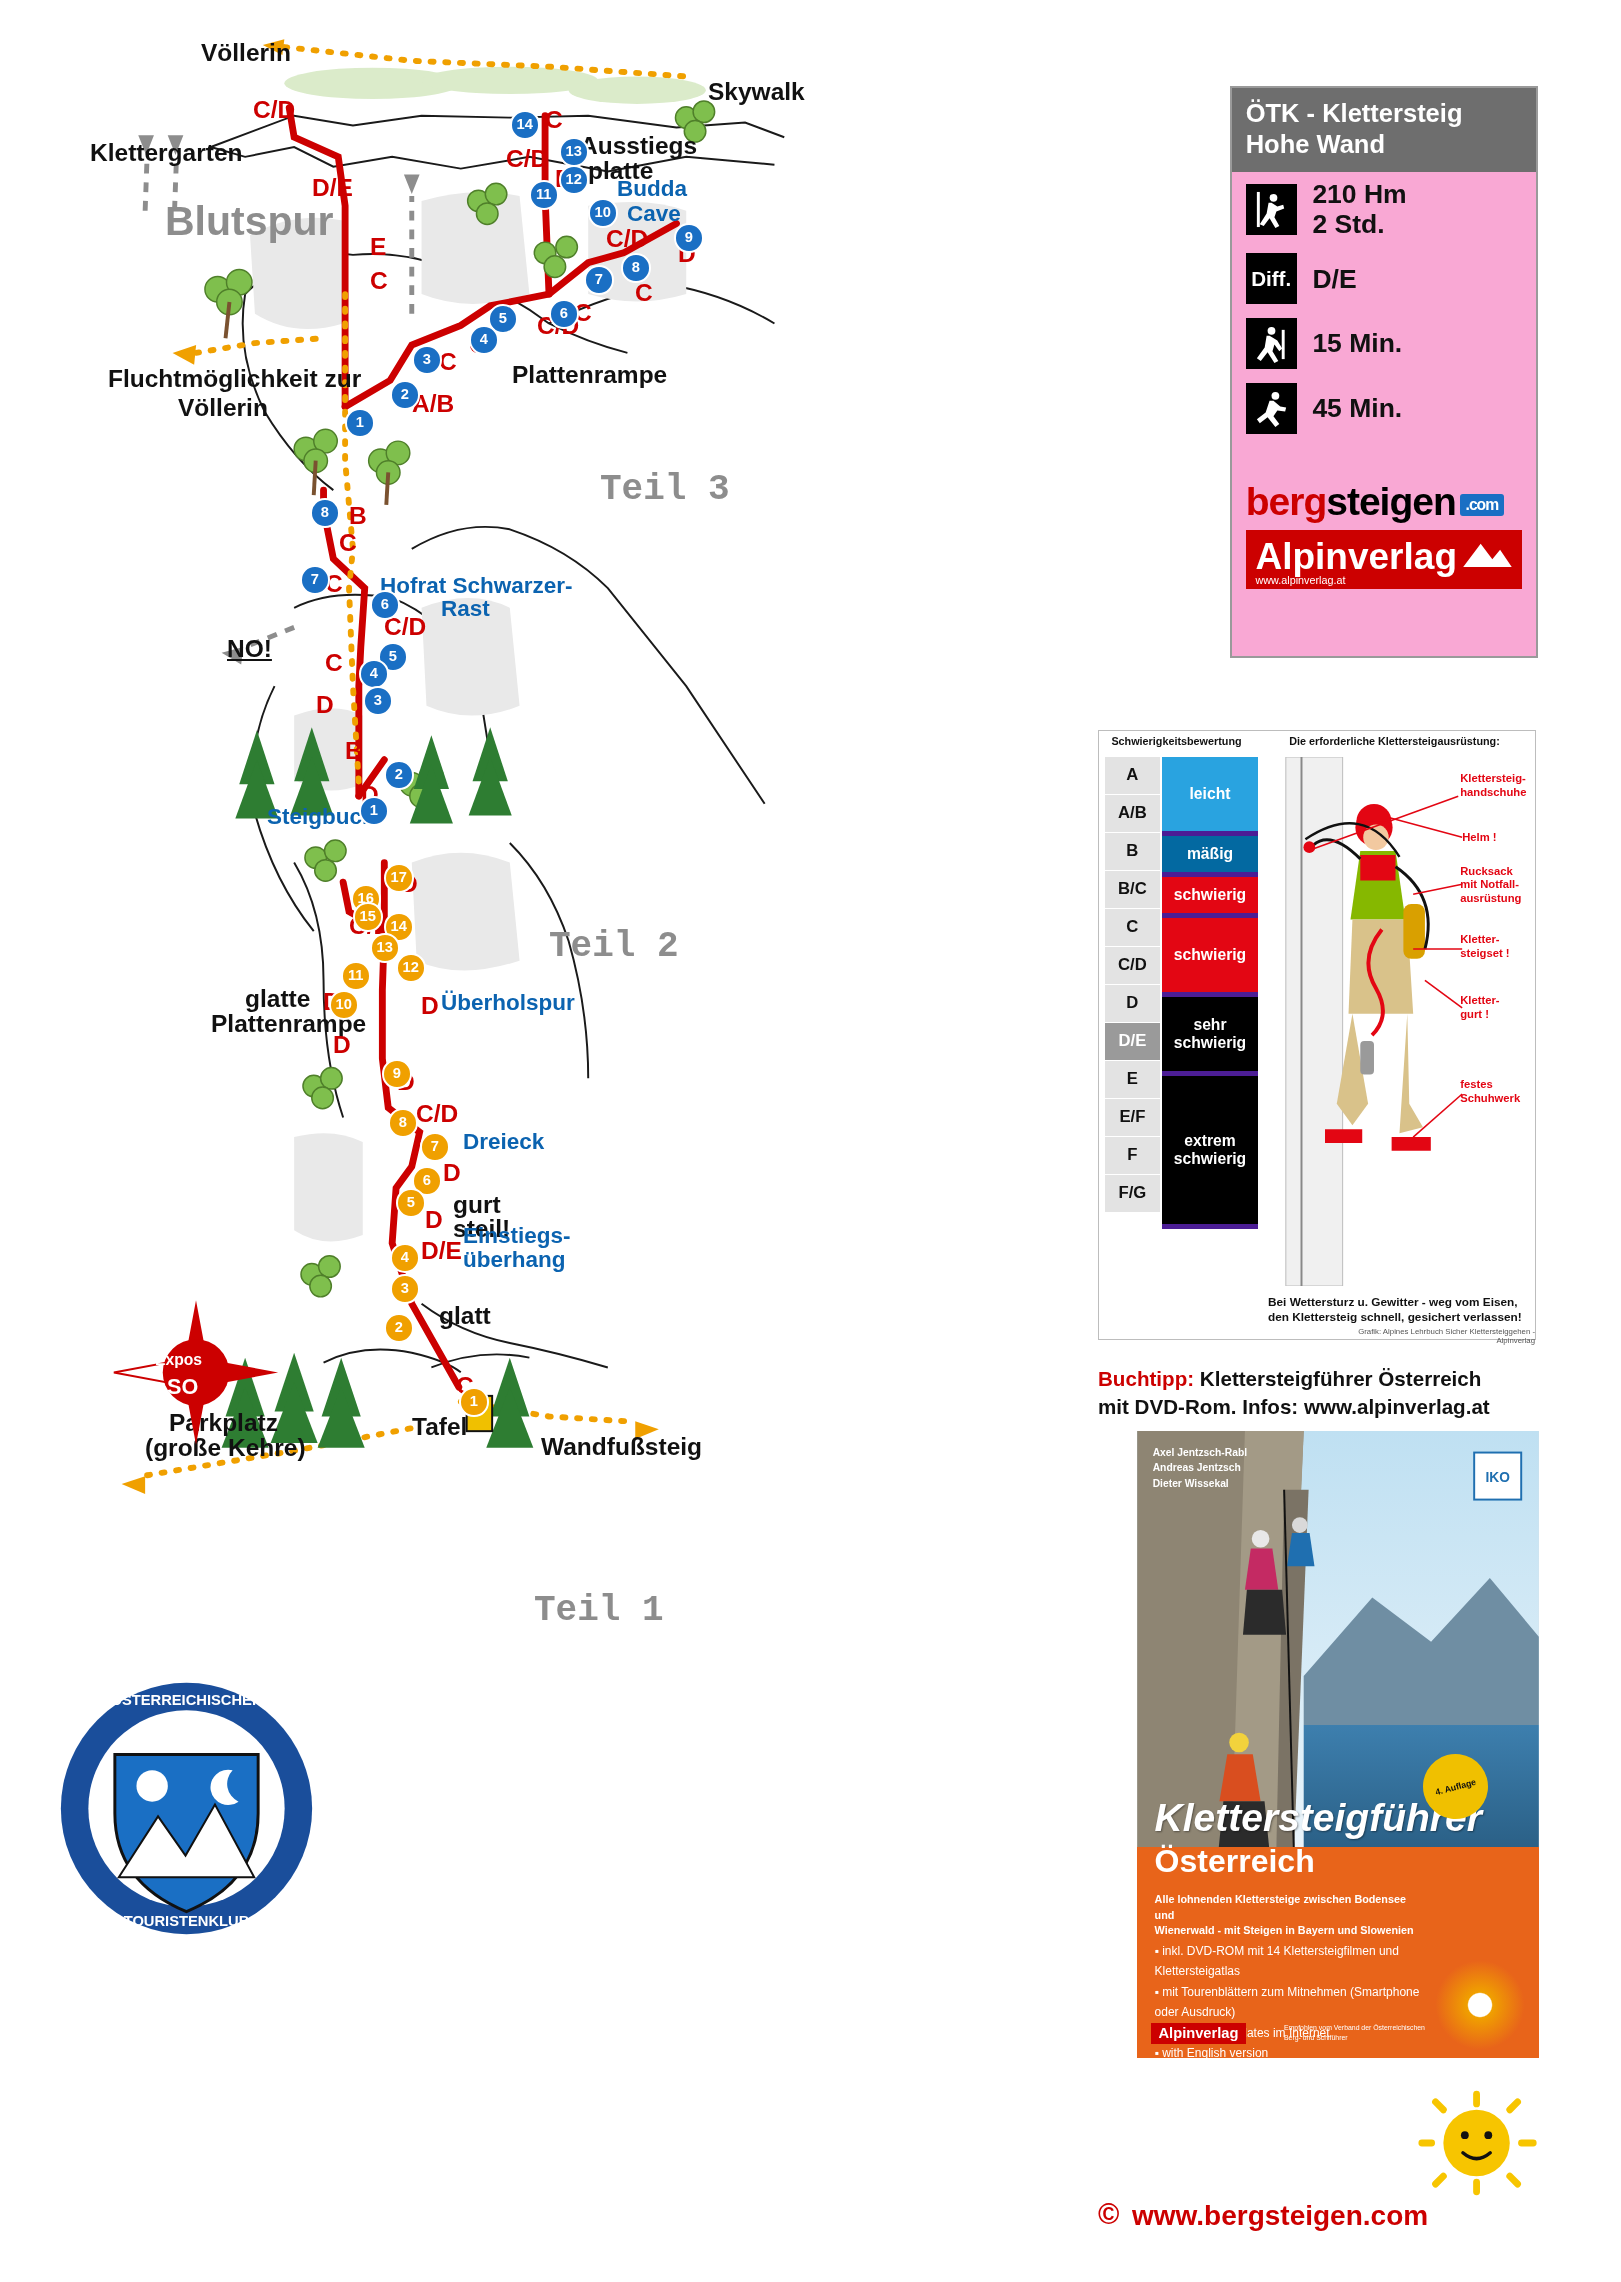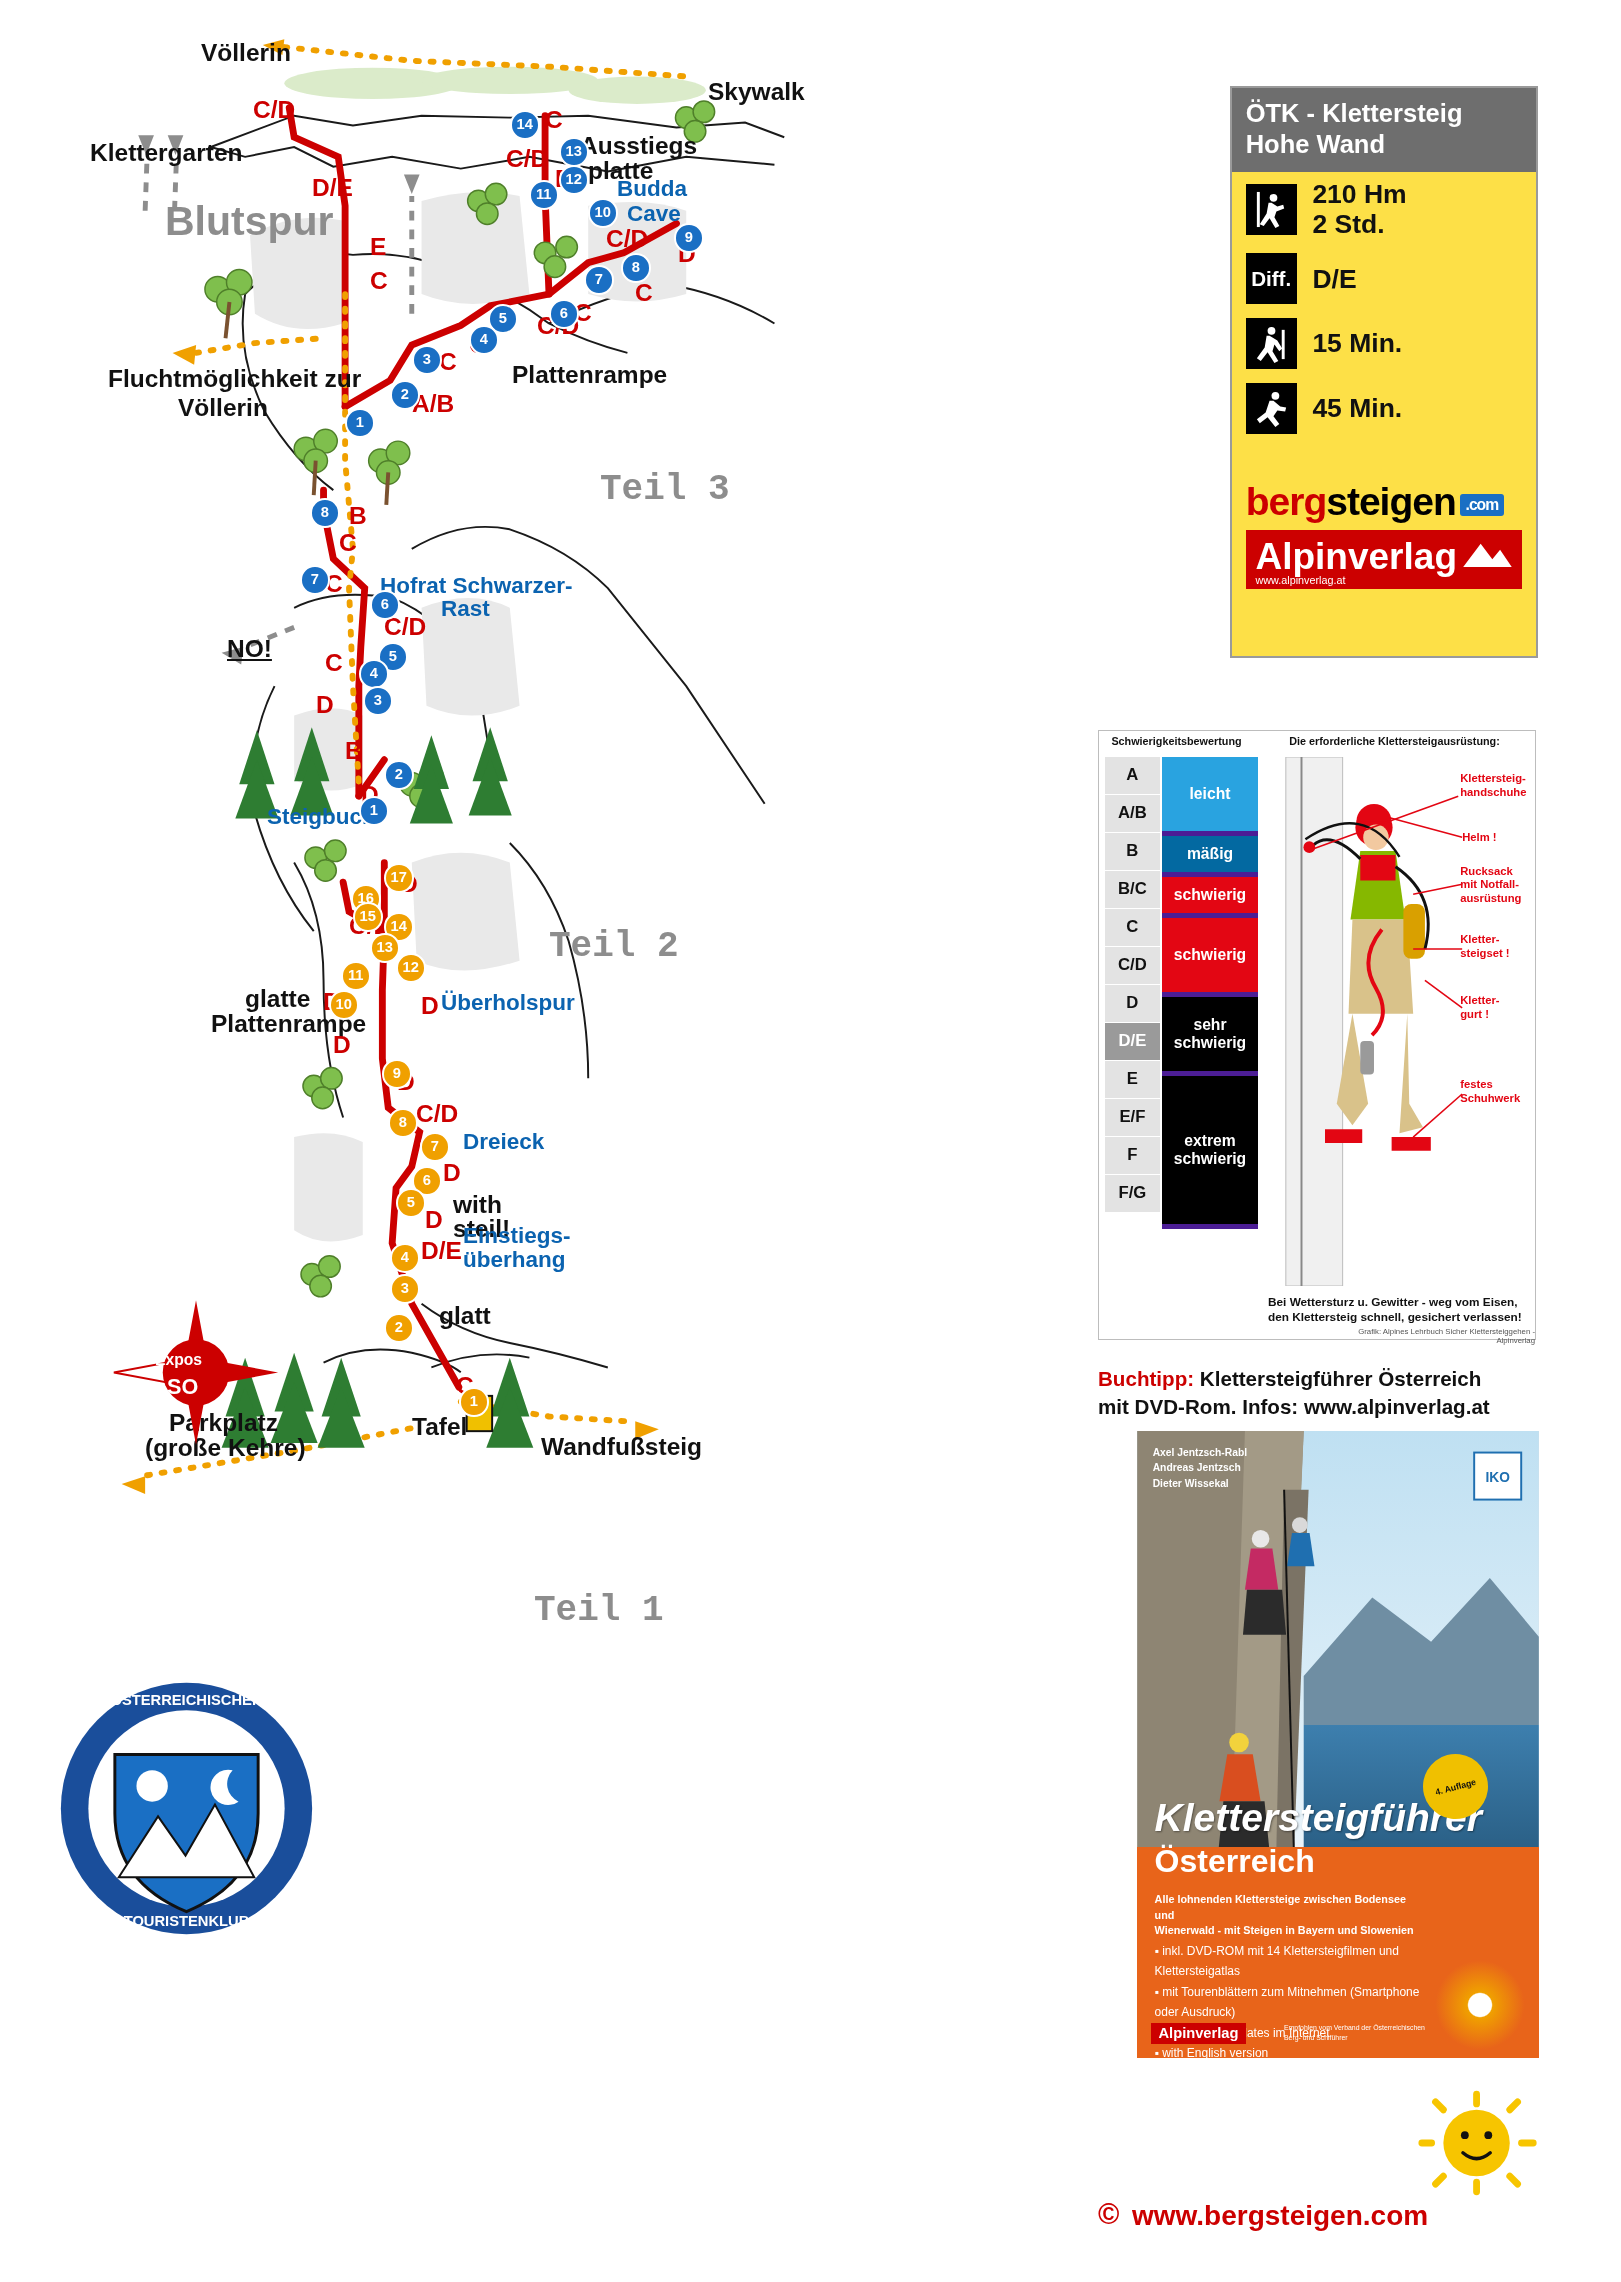--- a/index.html
+++ b/index.html
@@ -19,21 +19,21 @@
 
   
   .num{position:absolute;width:25.5px;height:25.5px;border-radius:50%;
        color:#fff;font-size:14.7px;font-weight:bold;text-align:center;
        line-height:25.5px;border:2px solid #fff;}
   .num.b{background:#1a6fc4;}
   .num.o{background:#f0a000;}
 
   
   .infobox{position:absolute;left:1230px;top:86px;width:304px;height:568px;
-    background:#fde047;border:2px solid #9a9a9a;}
+    background:#f9a8d4;border:2px solid #9a9a9a;}
   .infohead{background:#6e6e6e;color:#fff;font-size:25.5px;font-weight:bold;
     padding:9.8px 13.7px 11.8px 13.7px;line-height:1.22;}
   .inforow{display:flex;align-items:center;padding:6.9px 0 6.9px 13.7px;}
   .icoBox{width:51px;height:51px;background:#000;color:#fff;flex:0 0 51px;
     display:flex;align-items:center;justify-content:center;}
   .icoBox.diff{font-size:20.6px;font-weight:bold;background:#000;}
   .inforow .txt{margin-left:15.7px;font-size:26.5px;font-weight:bold;color:#111;line-height:1.15;}
   .bergsteigen{font-size:39px;font-weight:bold;color:#000;letter-spacing:-1px;}
   .bergsteigen .red{color:#cc0000;}
   .dotcom{display:inline-block;background:#1a6fc4;color:#fff;font-size:15.7px;
@@ -234,21 +234,21 @@
       <div class="lbl blacklbl" style="left: 108px; top: 365px;">Fluchtmöglichkeit zur</div>
       <div class="lbl blacklbl" style="left: 178px; top: 394px;">Völlerin</div>
       <div class="lbl bluelbl" style="left: 380px; top: 573px;">Hofrat Schwarzer-</div>
       <div class="lbl bluelbl" style="left: 441px; top: 596px;">Rast</div>
       <div class="lbl blacklbl" style="left: 227px; top: 635px; text-decoration: underline;">NO!</div>
       <div class="lbl bluelbl" style="left: 267px; top: 804px;">Steigbuch</div>
       <div class="lbl bluelbl" style="left: 441px; top: 990px;">Überholspur</div>
       <div class="lbl blacklbl" style="left: 245px; top: 985px;">glatte</div>
       <div class="lbl blacklbl" style="left: 211px; top: 1010px;">Plattenrampe</div>
       <div class="lbl bluelbl" style="left: 463px; top: 1129px;">Dreieck</div>
-      <div class="lbl blacklbl" style="left: 453px; top: 1191px;">with</div>
+      <div class="lbl blacklbl" style="left: 453px; top: 1191px;">gurt</div>
       <div class="lbl blacklbl" style="left: 453px; top: 1215px;">steil!</div>
       <div class="lbl bluelbl" style="left: 463px; top: 1223px;">Einstiegs-</div>
       <div class="lbl bluelbl" style="left: 463px; top: 1247px;">überhang</div>
       <div class="lbl blacklbl" style="left: 439px; top: 1302px;">glatt</div>
       <div class="lbl blacklbl" style="left: 412px; top: 1413px;">Tafel</div>
       <div class="lbl blacklbl" style="left: 169px; top: 1409px;">Parkplatz</div>
       <div class="lbl blacklbl" style="left: 145px; top: 1434px;">(große Kehre)</div>
       <div class="lbl blacklbl" style="left: 541px; top: 1433px;">Wandfußsteig</div>
     </div>
   <div id="gradeLabels">

